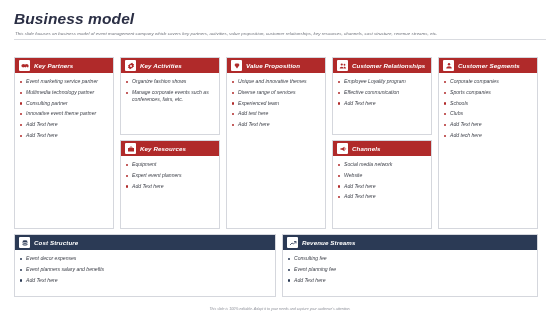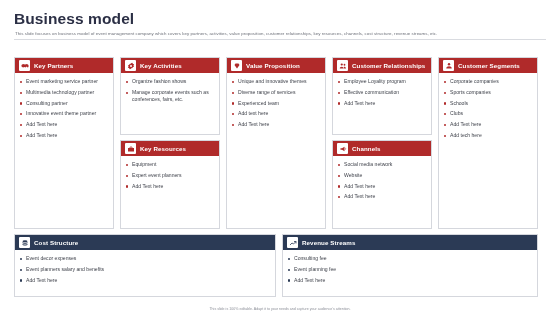--- a/index.html
+++ b/index.html
@@ -12,20 +12,21 @@
     background: #ffffff;
     font-family: "Liberation Sans", sans-serif;
     overflow: hidden;
   }
   .slide {
     position: relative;
     width: 560px;
     height: 315px;
     background: #ffffff;
     box-sizing: border-box;
+    font-style: italic;
   }
   .title {
     position: absolute;
     left: 14px;
     top: 10px;
     font-size: 15.5px;
     font-weight: bold;
     color: #2b2f45;
     letter-spacing: 0.1px;
   }

